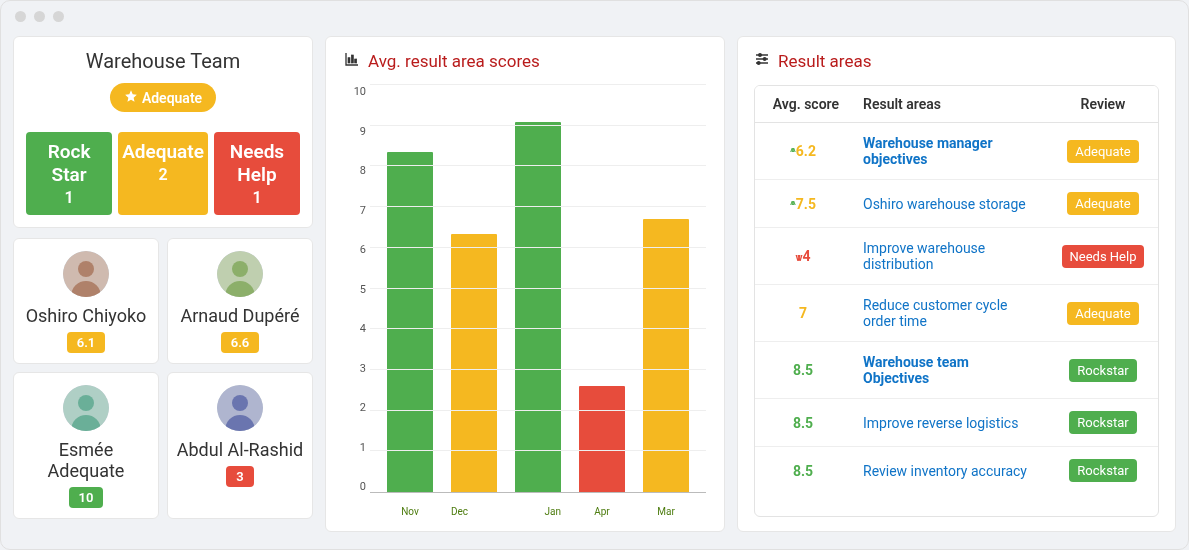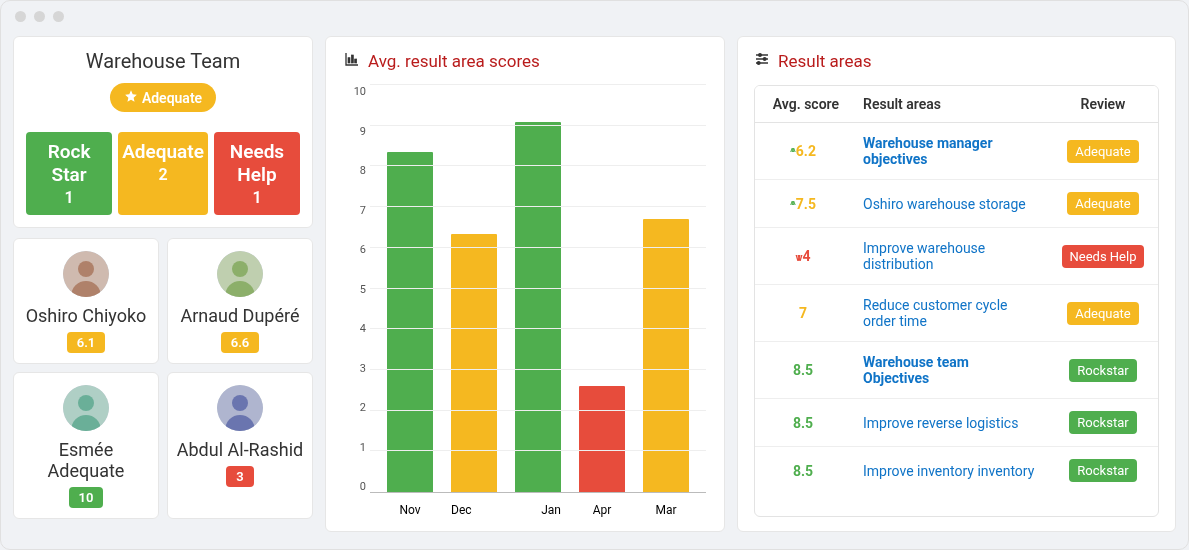--- a/index.html
+++ b/index.html
@@ -164,22 +164,22 @@
   }
   .bar {
     width:46px;
     border-radius:1px 1px 0 0;
   }
   .x-axis {
     position:absolute; left:26px; right:0; bottom:0;
     display:flex;
     justify-content:space-around;
     padding:4px 8px 0;
-    font-size:12px;
-    color:#000000;
+    font-size:10px;
+    color:#4d7c0f;
   }
   .col-right {
     flex:1;
     background:#fff;
     border:1px solid #e6e6e6;
     border-radius:6px;
     padding:14px 16px;
     display:flex;
     flex-direction:column;
   }
@@ -415,21 +415,21 @@
     <td><a href="#" class="link link-bold">Warehouse team Objectives</a></td>
     <td><span class="review-badge" style="background:#4fae4e">Rockstar</span></td>
               </tr>
               <tr>
     <td class="score-green"><span>8.5</span></td>
     <td><a href="#" class="link ">Improve reverse logistics</a></td>
     <td><span class="review-badge" style="background:#4fae4e">Rockstar</span></td>
               </tr>
               <tr>
     <td class="score-green"><span>8.5</span></td>
-    <td><a href="#" class="link ">Improve inventory inventory</a></td>
+    <td><a href="#" class="link ">Review inventory accuracy</a></td>
     <td><span class="review-badge" style="background:#4fae4e">Rockstar</span></td>
               </tr>
             </tbody>
         </table>
       </div>
     </div>
 
   </div>
 </div>
 

